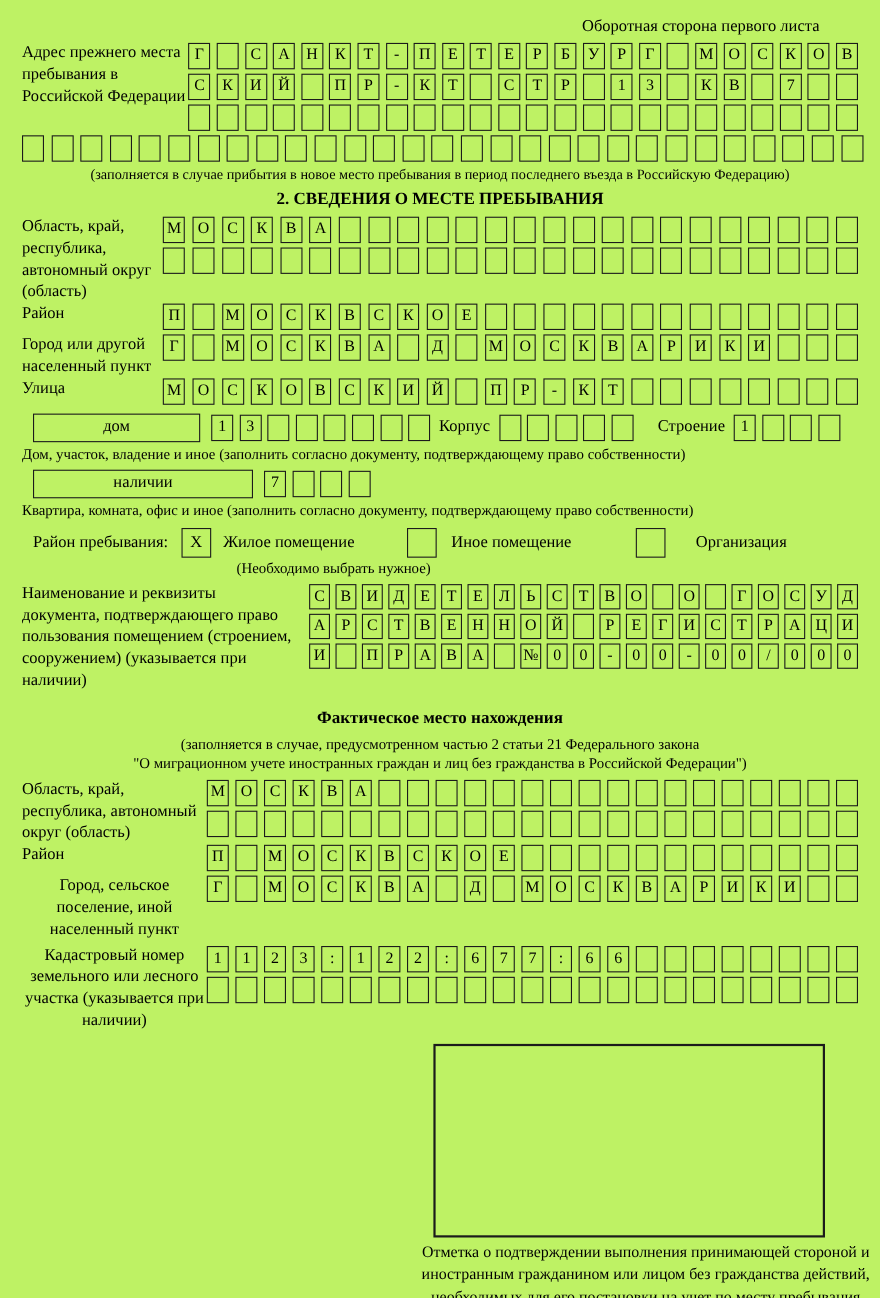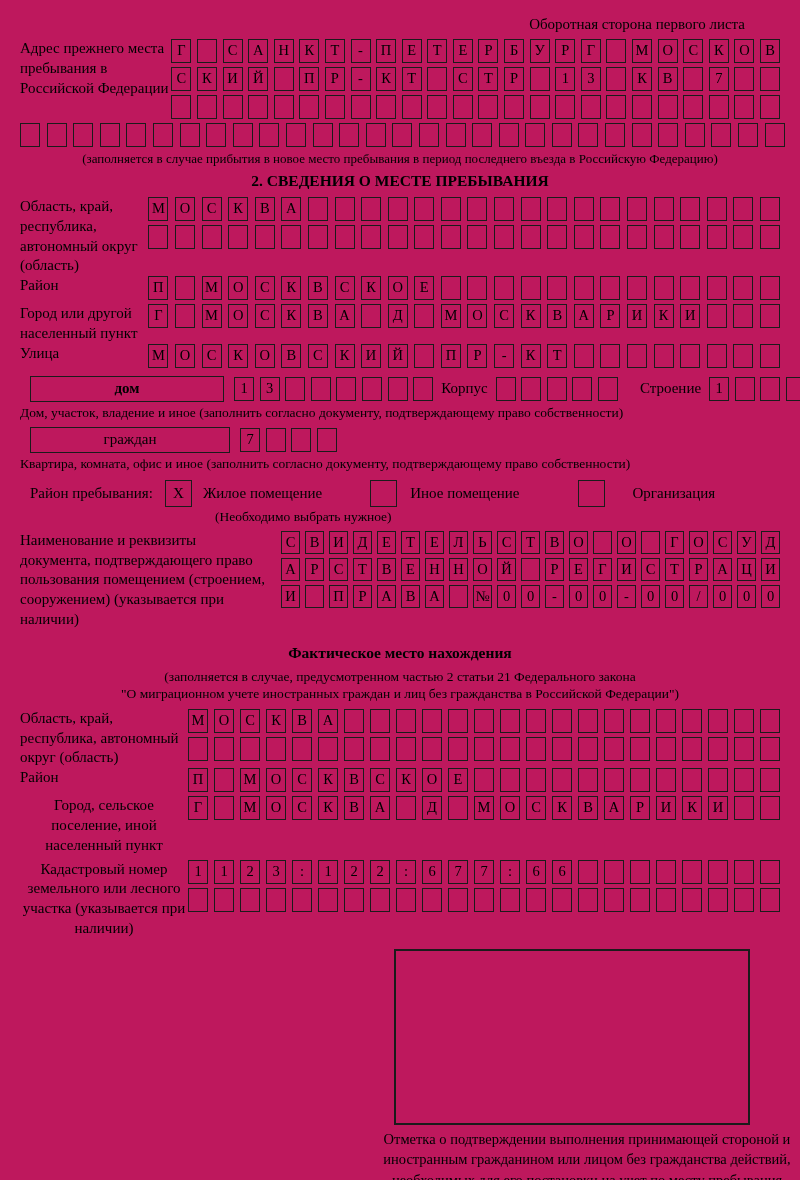--- a/index.html
+++ b/index.html
@@ -1,19 +1,19 @@
 <!DOCTYPE html>
 <html><head>
 <meta charset="utf-8">
 <style>
   html,body{margin:0;padding:0;background:#fff;}
   .page{
     position:relative;
     width:800px;height:1180px;
-    background:#be185d;color:#000;
+    background:#bef264;color:#000;
     font-family:"Liberation Serif","DejaVu Serif",serif;
     overflow:hidden;
   }
   .header-note{ text-align:right; padding:16px 55px 0 0; font-size:15px; }
 
   .field{ display:flex; align-items:flex-start; padding:0 20px; }
   .field-label{ font-size:15px; line-height:1.32; }
   .w150{width:150px;} .w125{width:125px;} .w135{width:135px;}
   .w160{width:160px;} .w190{width:190px;text-align:center;} .w245{width:245px;}
   .rows{ margin-left:auto; }
@@ -37,21 +37,21 @@
   .full-row{ padding:0 20px; }
 
   .caption-center{ text-align:center; font-size:13px; margin:1px 0 3px; }
   .sec-title{ text-align:center; font-weight:bold; font-size:15.5px; margin:5px 0 7px; }
 
   .house-row{ display:flex; align-items:center; padding:0 30px; margin-top:4px; font-size:15px; }
   .wide-box{
     box-sizing:border-box; border:1.6px solid #1b1b1b; height:26px;
     text-align:center; font-size:15px; line-height:23px; flex:none;
   }
-  .dom-box{ width:194px;font-weight:bold; }
+  .dom-box{ width:152px; }
   .kv-box{ width:200px; }
   .inline-lbl{ flex:none; padding:0 8px; }
   .caption-left{ font-size:13.5px; padding:0 20px; margin:3px 0 6px; }
 
   .stay-row{ display:flex; align-items:center; padding:0 30px; margin-top:8px; font-size:15px; }
   .checkbox{
     flex:none; box-sizing:border-box; width:27px; height:27px;
     border:1.6px solid #1b1b1b; text-align:center; line-height:24px; font-size:15px;
   }
   .stay-hint{ font-size:13.5px; padding-left:215px; margin:2px 0 6px; }
@@ -375,21 +375,21 @@
     <div class="box-row" style="margin:0;">
         <div class="cell">1</div>
         <div class="cell"></div>
         <div class="cell"></div>
         <div class="cell"></div>
       </div>
   </div>
   <div class="caption-left">Дом, участок, владение и иное (заполнить согласно документу, подтверждающему право собственности)</div>
 
   <div class="house-row" style="margin-top:2px;">
-    <div class="wide-box kv-box">граждан</div>
+    <div class="wide-box kv-box">наличии</div>
     <div class="box-row" style="margin:0 0 0 10px;">
         <div class="cell">7</div>
         <div class="cell"></div>
         <div class="cell"></div>
         <div class="cell"></div>
       </div>
   </div>
   <div class="caption-left">Квартира, комната, офис и иное (заполнить согласно документу, подтверждающему право собственности)</div>
 
   <div class="stay-row">

